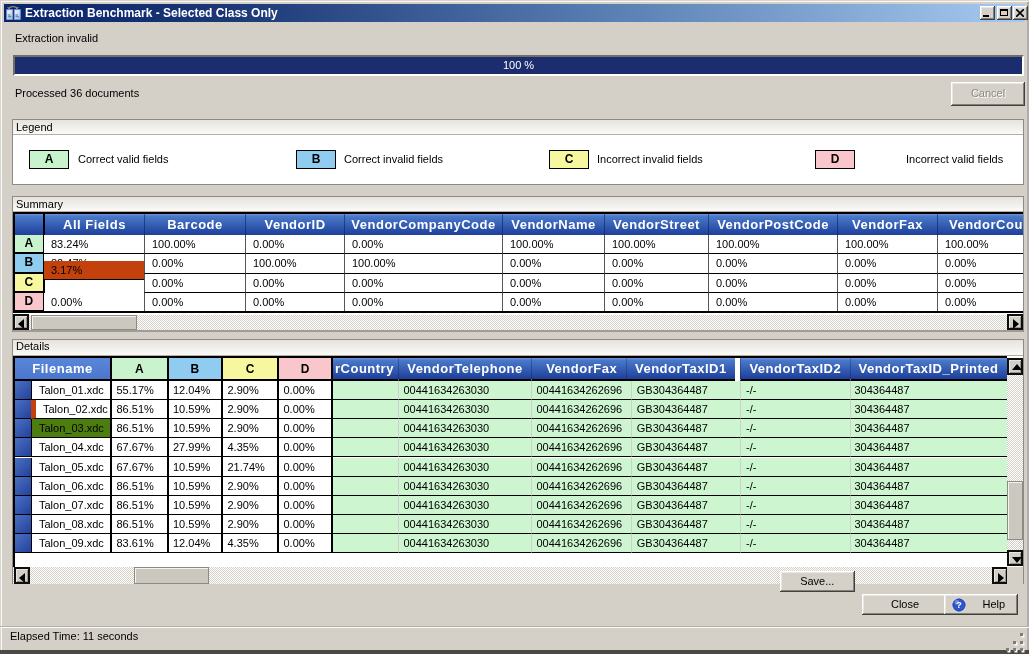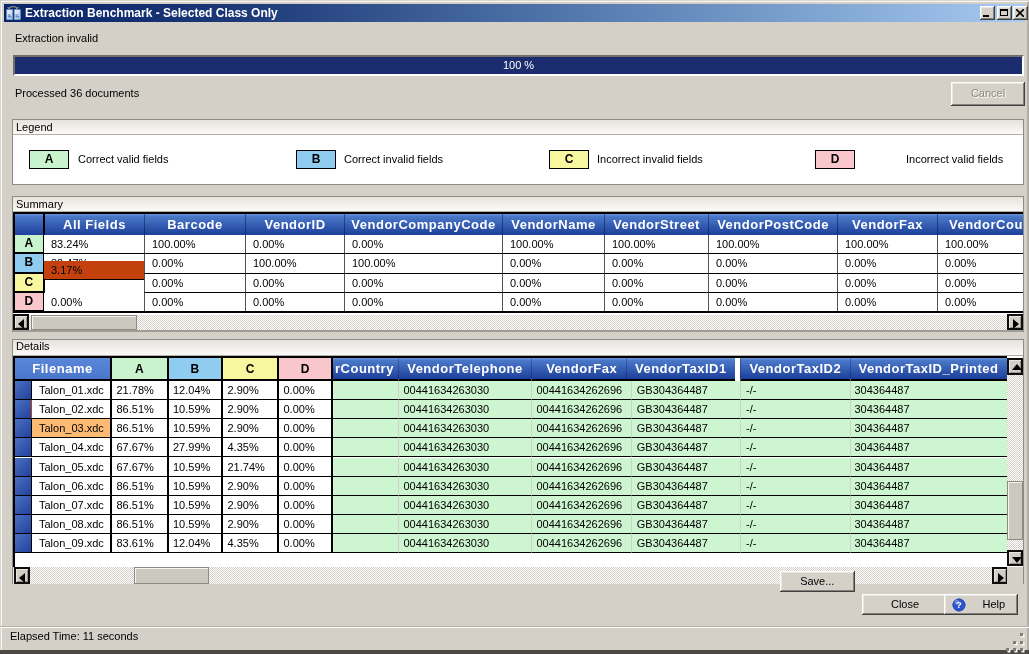--- a/index.html
+++ b/index.html
@@ -150,44 +150,44 @@
 <div class="a cell" style="left:223px;top:358px;width:54px;height:23px;background:#f7f7a0;font-weight:bold;font-size:12px;text-align:center;line-height:22px;border-bottom:2px solid #000">C</div>
 <div class="a cell" style="left:279px;top:358px;width:52px;height:23px;background:#f9c6cc;font-weight:bold;font-size:12px;text-align:center;line-height:22px;border-bottom:2px solid #000">D</div>
 <div class="a hdrblue cell" style="left:333px;top:358px;width:65px;height:23px;line-height:22px;border-bottom:2px solid #000;text-align:left;padding-left:2px;">rCountry</div>
 <div class="a hdrblue cell" style="left:398px;top:358px;width:133px;height:23px;line-height:22px;border-bottom:2px solid #000;border-left:1px solid rgba(10,20,70,.3);">VendorTelephone</div>
 <div class="a hdrblue cell" style="left:531px;top:358px;width:100.3px;height:23px;line-height:22px;border-bottom:2px solid #000;border-left:1px solid rgba(10,20,70,.3);">VendorFax</div>
 <div class="a hdrblue cell" style="left:626px;top:358px;width:108.7px;height:23px;line-height:22px;border-bottom:2px solid #000;border-left:1px solid rgba(10,20,70,.3);">VendorTaxID1</div>
 <div class="a hdrblue cell" style="left:740px;top:358px;width:109.5px;height:23px;line-height:22px;border-bottom:2px solid #000;border-left:1px solid rgba(10,20,70,.3);">VendorTaxID2</div>
 <div class="a hdrblue cell" style="left:849.5px;top:358px;width:157px;height:23px;line-height:22px;border-bottom:2px solid #000;border-left:1px solid rgba(10,20,70,.3);">VendorTaxID_Printed</div>
 <div class="a" style="left:15px;top:381.3px;width:16px;height:19.05px;background:linear-gradient(135deg,#4a71c4,#23419b);border-bottom:1px solid #000"></div>
 <div class="a cell" style="left:31px;top:381.3px;width:79px;height:19.05px;background:#fff;border-left:1px solid #000;border-bottom:1px solid #000;padding:3px 0 0 7px">Talon_01.xdc</div>
-<div class="a cell" style="left:112px;top:381.3px;width:54.5px;height:19.05px;background:#fff;border-bottom:1px solid #000;padding:3px 0 0 4.5px">21.78%</div>
+<div class="a cell" style="left:112px;top:381.3px;width:54.5px;height:19.05px;background:#fff;border-bottom:1px solid #000;padding:3px 0 0 4.5px">55.17%</div>
 <div class="a cell" style="left:168.5px;top:381.3px;width:52.5px;height:19.05px;background:#fff;border-bottom:1px solid #000;padding:3px 0 0 4.5px">12.04%</div>
 <div class="a cell" style="left:223px;top:381.3px;width:54px;height:19.05px;background:#fff;border-bottom:1px solid #000;padding:3px 0 0 4.5px">2.90%</div>
 <div class="a cell" style="left:279px;top:381.3px;width:52px;height:19.05px;background:#fff;border-bottom:1px solid #000;padding:3px 0 0 4.5px">0.00%</div>
 <div class="a cell" style="left:333px;top:381.3px;width:65px;height:19.05px;background:#cdf5cf;border-bottom:1px solid #000;padding:3px 0 0 6px"></div>
 <div class="a cell" style="left:398px;top:381.3px;width:133px;height:19.05px;background:#cdf5cf;border-bottom:1px solid #000;border-left:1px solid #ccd2ca;padding:3px 0 0 4.5px">00441634263030</div>
 <div class="a cell" style="left:531px;top:381.3px;width:100.3px;height:19.05px;background:#cdf5cf;border-bottom:1px solid #000;border-left:1px solid #ccd2ca;padding:3px 0 0 4.5px">00441634262696</div>
 <div class="a cell" style="left:631.3px;top:381.3px;width:108.7px;height:19.05px;background:#cdf5cf;border-bottom:1px solid #000;border-left:1px solid #ccd2ca;padding:3px 0 0 4.5px">GB304364487</div>
 <div class="a cell" style="left:740px;top:381.3px;width:109.5px;height:19.05px;background:#cdf5cf;border-bottom:1px solid #000;border-left:1px solid #ccd2ca;padding:3px 0 0 5px">-/-</div>
 <div class="a cell" style="left:849.5px;top:381.3px;width:157px;height:19.05px;background:#cdf5cf;border-bottom:1px solid #000;border-left:1px solid #ccd2ca;padding:3px 0 0 4px">304364487</div>
 <div class="a" style="left:15px;top:400.35px;width:16px;height:19.05px;background:linear-gradient(135deg,#4a71c4,#23419b);border-bottom:1px solid #000"></div>
-<div class="a cell" style="left:31px;top:400.35px;width:79px;height:19.05px;background:#fff;border-left:1px solid #c2410c;border-bottom:1px solid #000;padding:3px 0 0 7px">Talon_02.xdc</div>
+<div class="a cell" style="left:31px;top:400.35px;width:79px;height:19.05px;background:#fff;border-left:5px solid #c2410c;border-bottom:1px solid #000;padding:3px 0 0 7px">Talon_02.xdc</div>
 <div class="a cell" style="left:112px;top:400.35px;width:54.5px;height:19.05px;background:#fff;border-bottom:1px solid #000;padding:3px 0 0 4.5px">86.51%</div>
 <div class="a cell" style="left:168.5px;top:400.35px;width:52.5px;height:19.05px;background:#fff;border-bottom:1px solid #000;padding:3px 0 0 4.5px">10.59%</div>
 <div class="a cell" style="left:223px;top:400.35px;width:54px;height:19.05px;background:#fff;border-bottom:1px solid #000;padding:3px 0 0 4.5px">2.90%</div>
 <div class="a cell" style="left:279px;top:400.35px;width:52px;height:19.05px;background:#fff;border-bottom:1px solid #000;padding:3px 0 0 4.5px">0.00%</div>
 <div class="a cell" style="left:333px;top:400.35px;width:65px;height:19.05px;background:#cdf5cf;border-bottom:1px solid #000;padding:3px 0 0 6px"></div>
 <div class="a cell" style="left:398px;top:400.35px;width:133px;height:19.05px;background:#cdf5cf;border-bottom:1px solid #000;border-left:1px solid #ccd2ca;padding:3px 0 0 4.5px">00441634263030</div>
 <div class="a cell" style="left:531px;top:400.35px;width:100.3px;height:19.05px;background:#cdf5cf;border-bottom:1px solid #000;border-left:1px solid #ccd2ca;padding:3px 0 0 4.5px">00441634262696</div>
 <div class="a cell" style="left:631.3px;top:400.35px;width:108.7px;height:19.05px;background:#cdf5cf;border-bottom:1px solid #000;border-left:1px solid #ccd2ca;padding:3px 0 0 4.5px">GB304364487</div>
 <div class="a cell" style="left:740px;top:400.35px;width:109.5px;height:19.05px;background:#cdf5cf;border-bottom:1px solid #000;border-left:1px solid #ccd2ca;padding:3px 0 0 5px">-/-</div>
 <div class="a cell" style="left:849.5px;top:400.35px;width:157px;height:19.05px;background:#cdf5cf;border-bottom:1px solid #000;border-left:1px solid #ccd2ca;padding:3px 0 0 4px">304364487</div>
 <div class="a" style="left:15px;top:419.4px;width:16px;height:19.05px;background:linear-gradient(135deg,#4a71c4,#23419b);border-bottom:1px solid #000"></div>
-<div class="a cell" style="left:31px;top:419.4px;width:79px;height:19.05px;background:#fdba74;border-left:1px solid #000;border-bottom:1px solid #000;padding:3px 0 0 7px">Talon_03.xdc</div>
+<div class="a cell" style="left:31px;top:419.4px;width:79px;height:19.05px;background:#4d7c0f;border-left:1px solid #000;border-bottom:1px solid #000;padding:3px 0 0 7px">Talon_03.xdc</div>
 <div class="a cell" style="left:112px;top:419.4px;width:54.5px;height:19.05px;background:#fff;border-bottom:1px solid #000;padding:3px 0 0 4.5px">86.51%</div>
 <div class="a cell" style="left:168.5px;top:419.4px;width:52.5px;height:19.05px;background:#fff;border-bottom:1px solid #000;padding:3px 0 0 4.5px">10.59%</div>
 <div class="a cell" style="left:223px;top:419.4px;width:54px;height:19.05px;background:#fff;border-bottom:1px solid #000;padding:3px 0 0 4.5px">2.90%</div>
 <div class="a cell" style="left:279px;top:419.4px;width:52px;height:19.05px;background:#fff;border-bottom:1px solid #000;padding:3px 0 0 4.5px">0.00%</div>
 <div class="a cell" style="left:333px;top:419.4px;width:65px;height:19.05px;background:#cdf5cf;border-bottom:1px solid #000;padding:3px 0 0 6px"></div>
 <div class="a cell" style="left:398px;top:419.4px;width:133px;height:19.05px;background:#cdf5cf;border-bottom:1px solid #000;border-left:1px solid #ccd2ca;padding:3px 0 0 4.5px">00441634263030</div>
 <div class="a cell" style="left:531px;top:419.4px;width:100.3px;height:19.05px;background:#cdf5cf;border-bottom:1px solid #000;border-left:1px solid #ccd2ca;padding:3px 0 0 4.5px">00441634262696</div>
 <div class="a cell" style="left:631.3px;top:419.4px;width:108.7px;height:19.05px;background:#cdf5cf;border-bottom:1px solid #000;border-left:1px solid #ccd2ca;padding:3px 0 0 4.5px">GB304364487</div>
 <div class="a cell" style="left:740px;top:419.4px;width:109.5px;height:19.05px;background:#cdf5cf;border-bottom:1px solid #000;border-left:1px solid #ccd2ca;padding:3px 0 0 5px">-/-</div>
 <div class="a cell" style="left:849.5px;top:419.4px;width:157px;height:19.05px;background:#cdf5cf;border-bottom:1px solid #000;border-left:1px solid #ccd2ca;padding:3px 0 0 4px">304364487</div>

